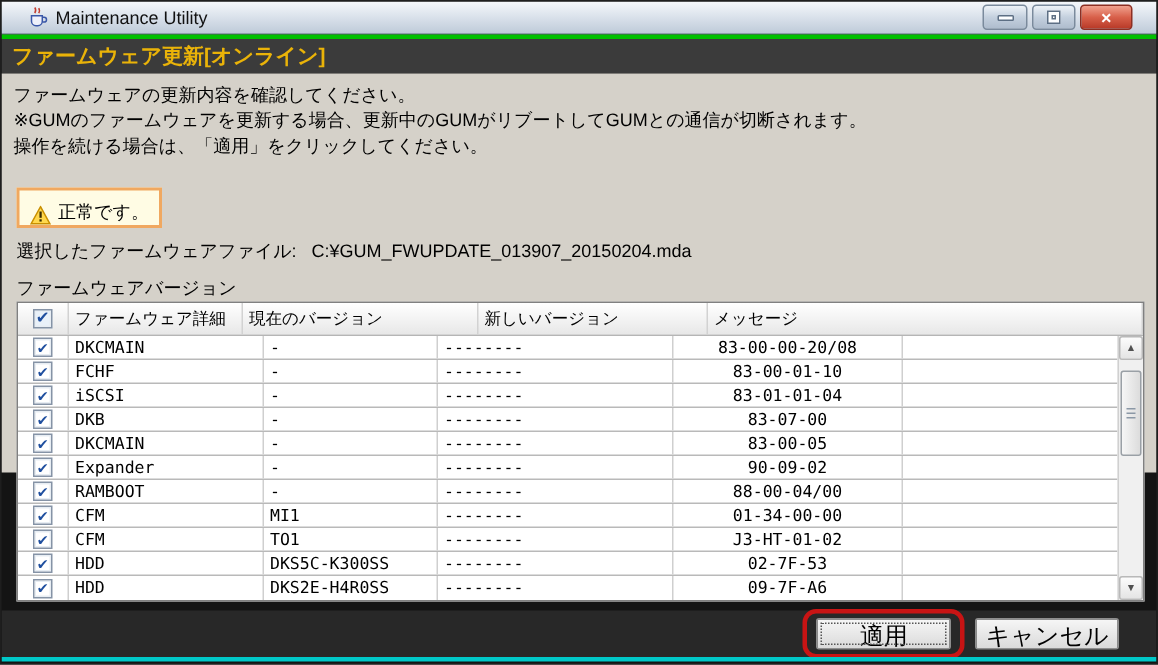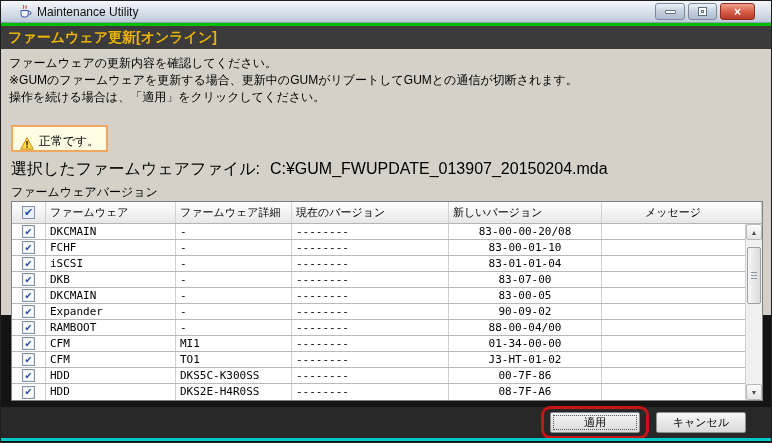--- a/index.html
+++ b/index.html
@@ -41,21 +41,21 @@
   }
   
   .content { position:absolute; top:48px; left:0; right:0; height:266px; background:#d5d1c9; }
   .instructions { position:absolute; top:6px; left:8px; font-size:12px; line-height:17px; }
   .status-box {
     position:absolute; top:76px; left:10px; width:97px; height:27px;
     background:#fffce4; border:2px solid #f0a860;
     display:flex; align-items:flex-end; justify-content:center; gap:5px; font-size:12px;
   }
   .warn-icon { width:14px; height:13px; display:inline-block; }
-  .file-line { position:absolute; top:110px; left:10px; font-size:16px; }
+  .file-line { position:absolute; top:110px; left:10px; font-size:12px; }
   .file-line .val { margin-left:10px; }
   .table-label { position:absolute; top:135px; left:10px; font-size:12px; }
   
   .ftable {
     position:absolute; top:152px; left:10px; width:752px; height:200px;
     background:#fff; border:1px solid #808080; display:flex; flex-direction:column;
   }
   .thead { display:flex; height:22px; background:linear-gradient(#ffffff,#f1f1f1 60%,#e7e7e7); border-bottom:1px solid #b5b5b5; }
   .thead .hcell {
     font-size:11px; display:flex; align-items:center; padding:0 4px;
@@ -64,21 +64,21 @@
   .tbody-wrap { display:flex; flex:1; min-height:0; }
   .rows { flex:1; display:flex; flex-direction:column; }
   .trow { display:flex; height:16px; border-bottom:1px solid #b9b9b9; background:#fff; }
   .trow:last-child { border-bottom:none; }
   .cell {
     font-size:11px; line-height:15px; padding:0 4px; border-right:1px solid #cfcfcf;
     overflow:hidden; white-space:nowrap; font-family:"DejaVu Sans Mono","Liberation Mono",monospace;
   }
   .c-check { width:34px; display:flex; align-items:center; justify-content:center; padding:0; }
   .c-fw { width:130px; } .c-detail { width:116px; } .c-cur { width:157px; } .c-new { width:153px;text-align:center; }
-  .c-msg { flex:1; border-right:none;margin-left:39px; }
+  .c-msg { flex:1; border-right:none; }
   .checkbox {
     width:13px; height:13px; background:#fff; border:1px solid #8593a6;
     box-shadow:inset 0 0 0 1px #e7edf3; display:inline-flex; align-items:center; justify-content:center;
   }
   .hd-checkbox { background:#e9f1f9; }
   .check { color:#1f4f9f; font-size:11px; font-weight:bold; line-height:1; margin-top:-1px; }
   
   .vscroll { width:17px; background:#f0f0f0; border-left:1px solid #d0d0d0; position:relative; }
   .sbtn {
     position:absolute; left:0; right:0; height:16px;
@@ -91,21 +91,21 @@
     background:linear-gradient(90deg,#f6f6f6,#dcdcdc); border:1px solid #9aa0a6; border-radius:2px;
   }
   .grip { position:absolute; left:3px; right:3px; top:50%; margin-top:-4px; }
   .grip i { display:block; height:1px; background:#8b98a6; margin-bottom:2px; }
   
   .footer {
     position:absolute; top:406px; left:0; right:0; height:31px; background:#282828;
     display:flex; align-items:center; justify-content:flex-end; padding-right:25px;
   }
   .btn {
-    height:21px; min-width:90px; font-size:11px; color:#000;
+    height:21px; min-width:90px; font-size:16px; color:#000;
     background:linear-gradient(#f6f6f6,#dadada); border:1px solid #8e8e8e; border-radius:2px;
     font-family:"Liberation Sans","DejaVu Sans",sans-serif;
   }
   .apply-annotation {
     border:3px solid #c81414; border-radius:9px; padding:3px 6px; margin-right:7px;
     display:flex; align-items:center;
   }
   .btn.apply { outline:1px dotted #555; outline-offset:-4px; }
   .teal-line { position:absolute; top:437px; left:0; right:0; height:3px; background:#00c8c8; }
 </style>
@@ -168,21 +168,20 @@
 
     <div class="table-label">ファームウェアバージョン</div>
 
     <div class="ftable">
       <div class="thead">
         <div class="hcell c-check">
           <span class="checkbox hd-checkbox">
               <span class="check">✔</span>
             </span>
         </div>
-        <div class="hcell c-fw">ファームウェア</div>
         <div class="hcell c-detail">ファームウェア詳細</div>
         <div class="hcell c-cur">現在のバージョン</div>
         <div class="hcell c-new">新しいバージョン</div>
         <div class="hcell c-msg">メッセージ</div>
       </div>
       <div class="tbody-wrap">
         <div class="rows">
             <div class="trow">
               <div class="cell c-check">
                 <span class="checkbox">
@@ -293,33 +292,33 @@
             </div>
             <div class="trow">
               <div class="cell c-check">
                 <span class="checkbox">
                   <span class="check">✔</span>
                 </span>
               </div>
               <div class="cell c-fw">HDD</div>
               <div class="cell c-detail">DKS5C-K300SS</div>
               <div class="cell c-cur">--------</div>
-              <div class="cell c-new">00-7F-86</div>
+              <div class="cell c-new">02-7F-53</div>
               <div class="cell c-msg"></div>
             </div>
             <div class="trow">
               <div class="cell c-check">
                 <span class="checkbox">
                   <span class="check">✔</span>
                 </span>
               </div>
               <div class="cell c-fw">HDD</div>
               <div class="cell c-detail">DKS2E-H4R0SS</div>
               <div class="cell c-cur">--------</div>
-              <div class="cell c-new">08-7F-A6</div>
+              <div class="cell c-new">09-7F-A6</div>
               <div class="cell c-msg"></div>
             </div>
           </div>
         <div class="vscroll">
           <div class="sbtn up">
               <span>▲</span>
             </div>
           <div class="sthumb">
               <span class="grip">
                 <i></i>

